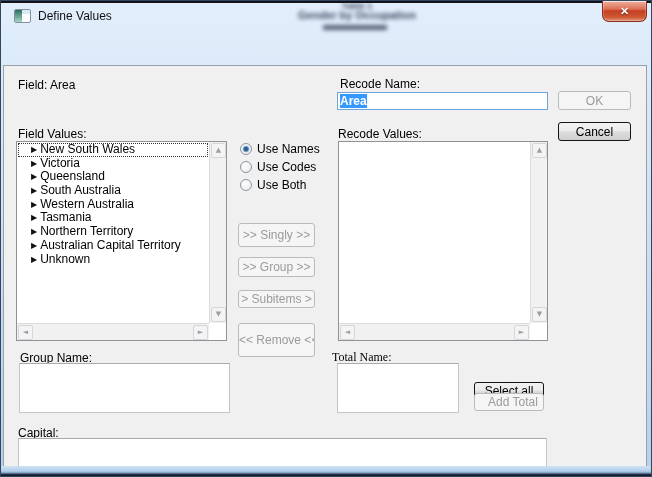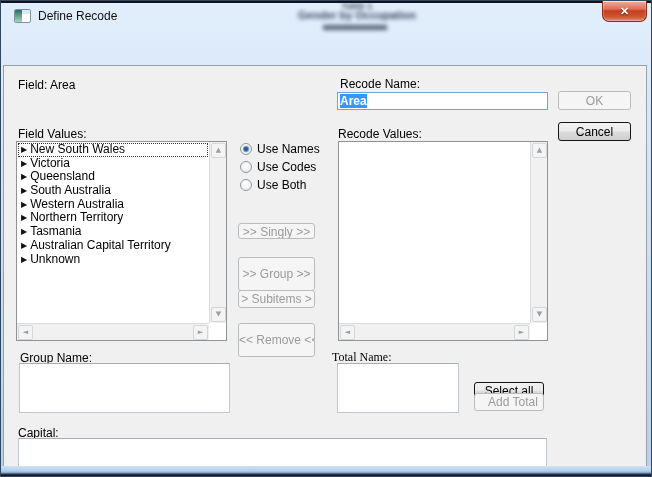--- a/index.html
+++ b/index.html
@@ -49,21 +49,21 @@
   .btn { position: absolute; font-family: "Liberation Sans", sans-serif; font-size: 12px;
     border: 1px solid #707070; border-radius: 3px; color: #000; text-align: center;
     background: linear-gradient(180deg, #f2f2f2 0%, #ebebeb 45%, #dbdbdb 55%, #cfcfcf 100%);
     overflow: hidden; white-space: nowrap; padding: 0; line-height: 16px; }
   .btn.dark { border-color: #151515; }
   .btn.disabled { background: #f5f5f5; border-color: #b9bcbf; color: #9b9b9b; }
 
   
   .listbox { position: absolute; background: #fff; border: 1px solid #8f9396; }
   .list-items { position: absolute; left: 1px; top: 1px; right: 18px; bottom: 18px; overflow: hidden; }
-  .list-item { height: 13.7px; line-height: 13.7px; white-space: nowrap; padding-left: 2px; }
+  .list-item { height: 13.7px; line-height: 13.7px; white-space: nowrap; padding-left: 12px; }
   .list-item.focused { outline: 1px dotted #333; outline-offset: -1px; }
   .tri { display: inline-block; font-size: 8px; margin: 0 3px 0 1px; vertical-align: 1px;
     font-family: "DejaVu Sans", sans-serif; color: #111; }
 
   
   .vscroll { position: absolute; top: 0; right: 0; width: 17px; bottom: 17px;
     background: #f1f1f1; border-left: 1px solid #dcdcdc; }
   .hscroll { position: absolute; left: 0; bottom: 0; right: 17px; height: 17px;
     background: #f1f1f1; border-top: 1px solid #dcdcdc; }
   .sb-btn { position: absolute; width: 15px; height: 15px; background: #f4f4f4;
@@ -93,21 +93,21 @@
   <div class="top-edge"></div>
 
   <div class="titlebar">
     <div class="blur-line l1">Table 1</div>
     <div class="blur-line l2">Gender by Occupation</div>
     <div class="blur-bar"></div>
     <div class="app-icon">
       <div class="pane-left"></div>
       <div class="pane-top"></div>
     </div>
-    <div class="title-text">Define Recode</div>
+    <div class="title-text">Define Values</div>
     <button class="close-btn"><span>✕</span></button>
   </div>
 
   <div class="client">
 
     <div class="lbl" style="left:14px; top:12px;">Field: Area</div>
     <div class="lbl" style="left:336px; top:11px;">Recode Name:</div>
 
     <div class="textbox" style="left:333px; top:26px; width:211px; height:18px;"><span class="sel">Area</span></div>
 
@@ -118,44 +118,44 @@
     <div class="lbl" style="left:334px; top:61px;">Recode Values:</div>
 
     <div class="listbox" style="left:12px; top:75px; width:211px; height:200px;">
       <div class="list-items">
 
       <div class="list-item focused"><span class="tri">▶</span><span class="item-label">New South Wales</span></div>
           <div class="list-item"><span class="tri">▶</span><span class="item-label">Victoria</span></div>
           <div class="list-item"><span class="tri">▶</span><span class="item-label">Queensland</span></div>
           <div class="list-item"><span class="tri">▶</span><span class="item-label">South Australia</span></div>
           <div class="list-item"><span class="tri">▶</span><span class="item-label">Western Australia</span></div>
+          <div class="list-item"><span class="tri">▶</span><span class="item-label">Tasmania</span></div>
           <div class="list-item"><span class="tri">▶</span><span class="item-label">Northern Territory</span></div>
-          <div class="list-item"><span class="tri">▶</span><span class="item-label">Tasmania</span></div>
           <div class="list-item"><span class="tri">▶</span><span class="item-label">Australian Capital Territory</span></div>
           <div class="list-item"><span class="tri">▶</span><span class="item-label">Unknown</span></div>
         </div>
       <div class="vscroll">
         <div class="sb-btn up"><span>▲</span></div>
         <div class="sb-btn down"><span>▼</span></div>
       </div>
       <div class="hscroll">
         <div class="sb-btn left"><span>◄</span></div>
         <div class="sb-btn right"><span>►</span></div>
       </div>
     </div>
 
     <div id="radio-group">
 
     <div class="radio-row selected" style="left: 236px; top: 76px;"><span class="radio"></span><span class="radio-label">Use Names</span></div>
         <div class="radio-row" style="left: 236px; top: 94px; text-align: center;"><span class="radio"></span><span class="radio-label">Use Codes</span></div>
         <div class="radio-row" style="left: 236px; top: 112px;"><span class="radio"></span><span class="radio-label">Use Both</span></div>
       </div>
 
-    <button class="btn disabled" style="left:234px; top:157px; width:77px; height:16px;">&gt;&gt; Singly &gt;&gt;</button>
-    <button class="btn disabled" style="left:234px; top:191px; width:77px; height:34px;">&gt;&gt; Group &gt;&gt;</button>
+    <button class="btn disabled" style="left:234px; top:157px; width:77px; height:24px;">&gt;&gt; Singly &gt;&gt;</button>
+    <button class="btn disabled" style="left:234px; top:191px; width:77px; height:20px;">&gt;&gt; Group &gt;&gt;</button>
     <button class="btn disabled" style="left:234px; top:224px; width:77px; height:18px;">&gt; Subitems &gt;</button>
     <button class="btn disabled" style="left:234px; top:257px; width:77px; height:34px;">&lt;&lt; Remove &lt;&lt;</button>
 
     <div class="listbox" style="left:334px; top:75px; width:210px; height:200px;">
       <div class="list-items">
         
       </div>
       <div class="vscroll">
         <div class="sb-btn up"><span>▲</span></div>
         <div class="sb-btn down"><span>▼</span></div>

